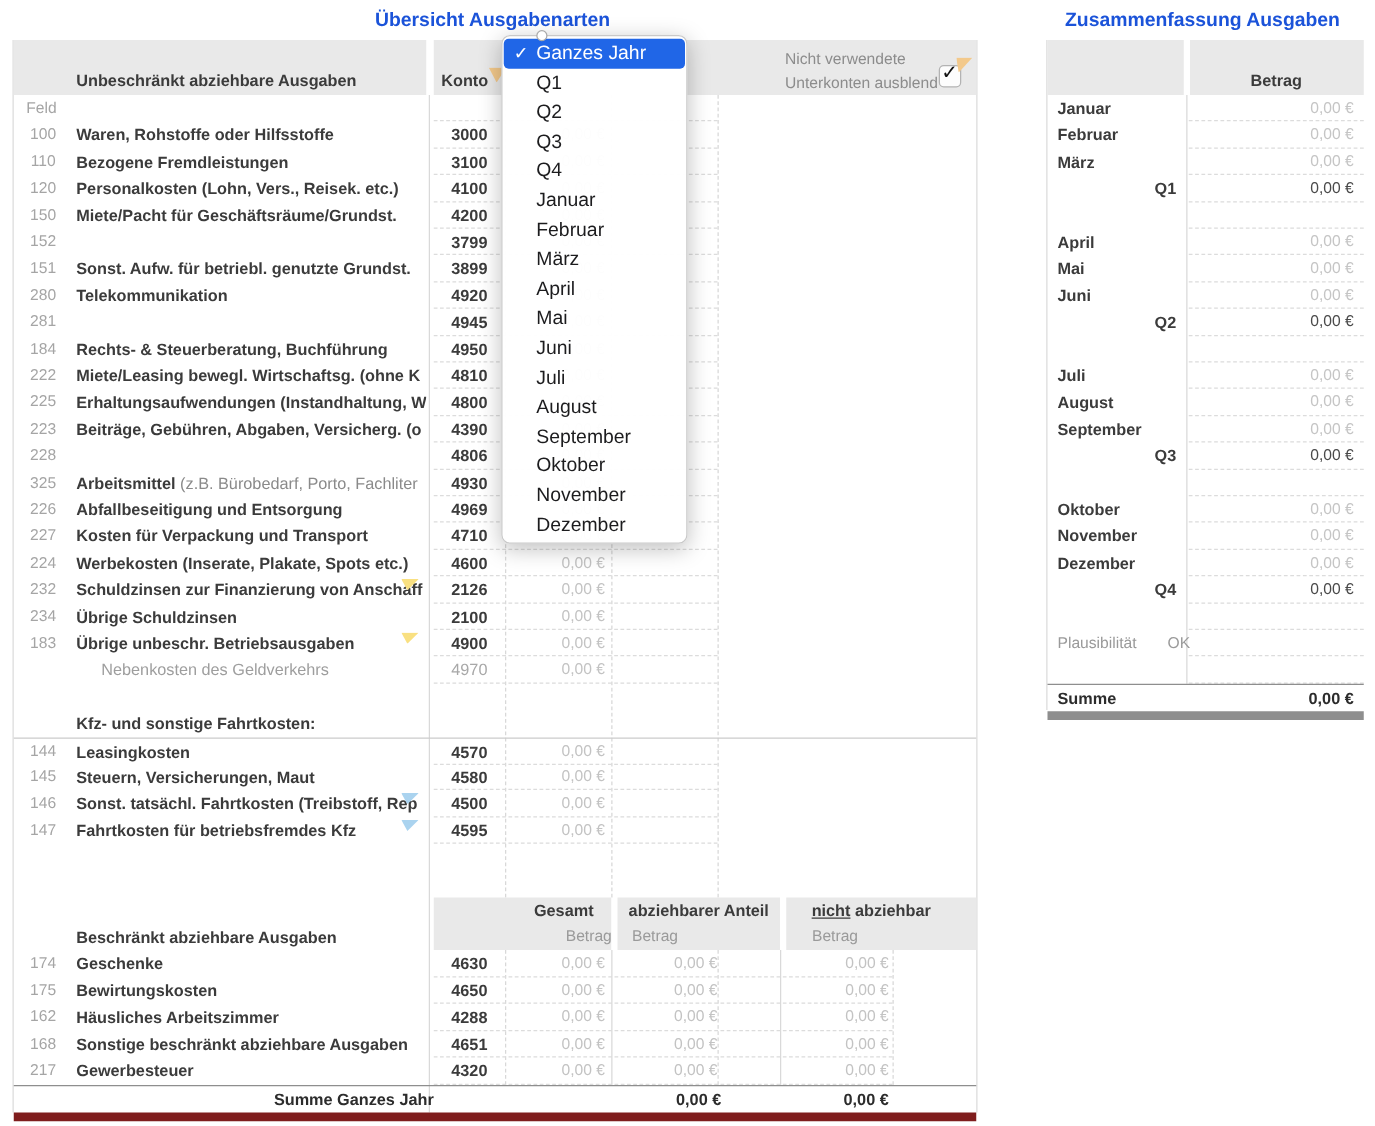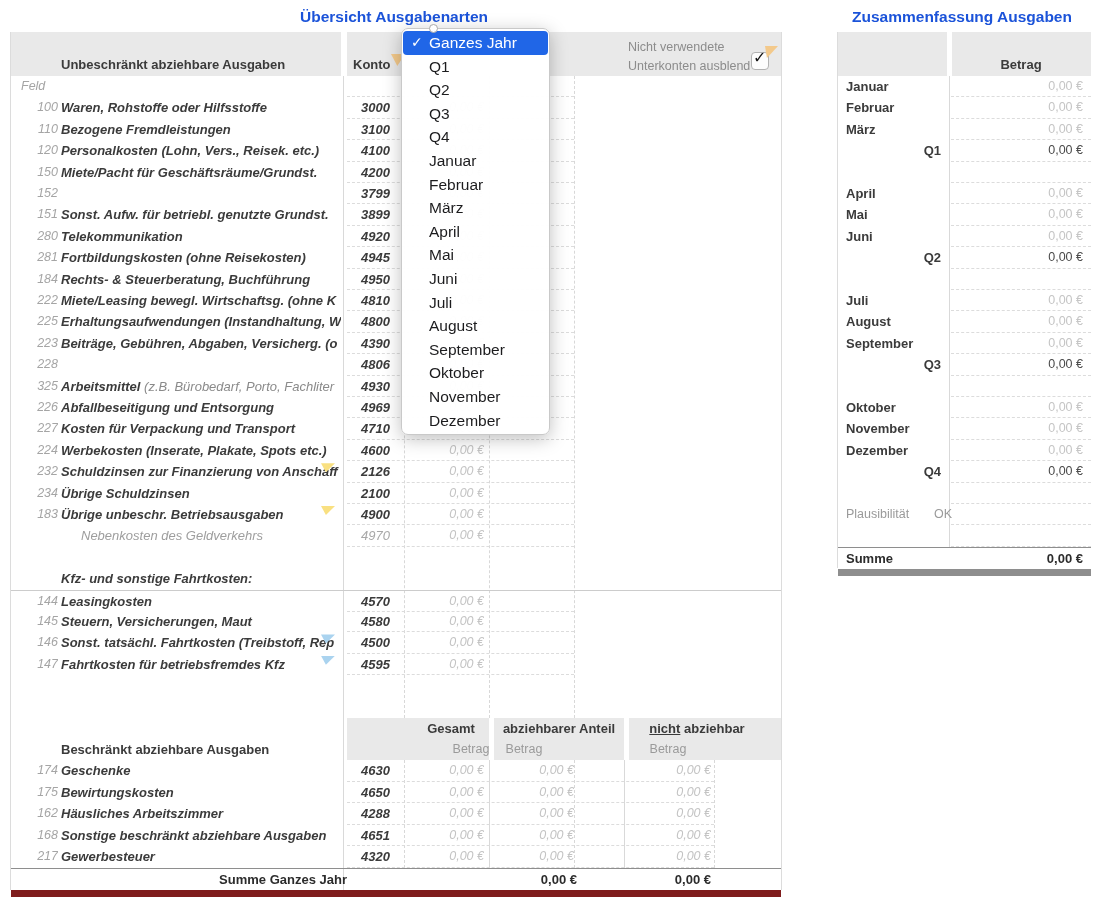--- a/index.html
+++ b/index.html
@@ -10,25 +10,25 @@
 
   
   #main-table{position:absolute;left:10px;top:32px;width:770px;height:858px;
               border-left:1px solid #dcdcdc;border-right:1px solid #dcdcdc;}
   .band{position:absolute;background:#e9e9e9;}
   .hdr-label{position:absolute;font-size:13px;font-weight:bold;color:#3b3b3b;white-space:nowrap;}
   .hdr-sub{position:absolute;font-size:12.5px;color:#9a9a9a;white-space:nowrap;text-align:center;}
   .note{position:absolute;font-size:12.5px;color:#8c8c8c;white-space:nowrap;}
   .vline{position:absolute;width:0;border-left:1px solid #d9d9d9;}
   .vdash{position:absolute;width:0;border-left:1px dashed #d8d8d8;}
-  .trow{position:absolute;left:0;width:770px;height:21.4px;line-height:21.4px;font-size:13px;font-style:italic;}
+  .trow{position:absolute;left:0;width:770px;height:21.4px;line-height:21.4px;font-size:13px;}
   .trow .rowline{position:absolute;left:336px;width:227px;bottom:0;border-bottom:1px dashed #dcdcdc;height:0;}
   .trow .rowline.wide{width:367px;}
   .cell{position:absolute;top:0;height:100%;white-space:nowrap;overflow:hidden;}
-  .feld{left:0;width:47px;text-align:right;color:#a5a5a5;font-size:12.5px;}
+  .feld{left:0;width:47px;text-align:center;color:#a5a5a5;font-size:12.5px;}
   .feld.hdrfeld{text-align:left;padding-left:10px;width:60px;}
   .lbl{left:50px;width:280px;font-weight:bold;color:#3b3b3b;}
   .lbl .l2{font-weight:normal;color:#8a8a8a;}
   .lbl.muted{font-weight:normal;color:#9e9e9e;left:70px;width:260px;}
   .konto{left:336px;width:57px;text-align:center;font-weight:bold;color:#3b3b3b;}
   .konto.muted{font-weight:normal;color:#a8a8a8;}
   .amt{left:393px;width:80px;text-align:right;color:#c3c3c3;font-size:12.5px;}
   .amt2{left:483px;width:80px;text-align:right;color:#c3c3c3;font-size:12.5px;}
   .amt3{left:620px;width:80px;text-align:right;color:#c3c3c3;font-size:12.5px;}
   .sect-line{border-top:1px solid #cccccc;}
@@ -147,21 +147,20 @@
         <div class="trow" style="top: 193.8px;">
           <div class="rowline"></div>
           <div class="cell feld">280</div>
           <div class="cell lbl">Telekommunikation</div>
           <div class="cell konto">4920</div>
           <div class="cell amt">0,00 €</div>
         </div>
         <div class="trow" style="top: 215.2px;">
           <div class="rowline"></div>
           <div class="cell feld">281</div>
-          <div class="cell lbl">Fortbildungskosten (ohne Reisekosten)</div>
           <div class="cell konto">4945</div>
           <div class="cell amt">0,00 €</div>
         </div>
         <div class="trow" style="top: 236.6px;">
           <div class="rowline"></div>
           <div class="cell feld">184</div>
           <div class="cell lbl">Rechts- &amp; Steuerberatung, Buchführung</div>
           <div class="cell konto">4950</div>
           <div class="cell amt">0,00 €</div>
         </div>

